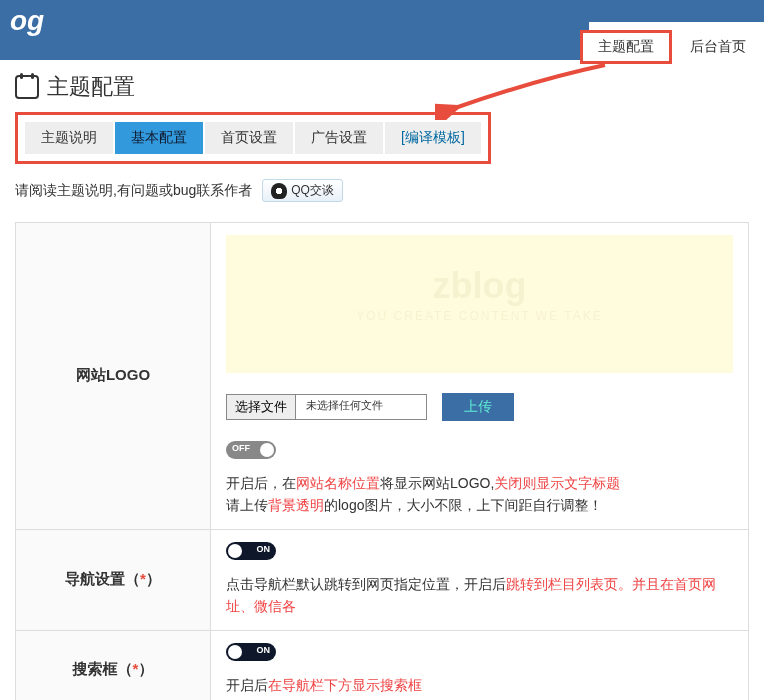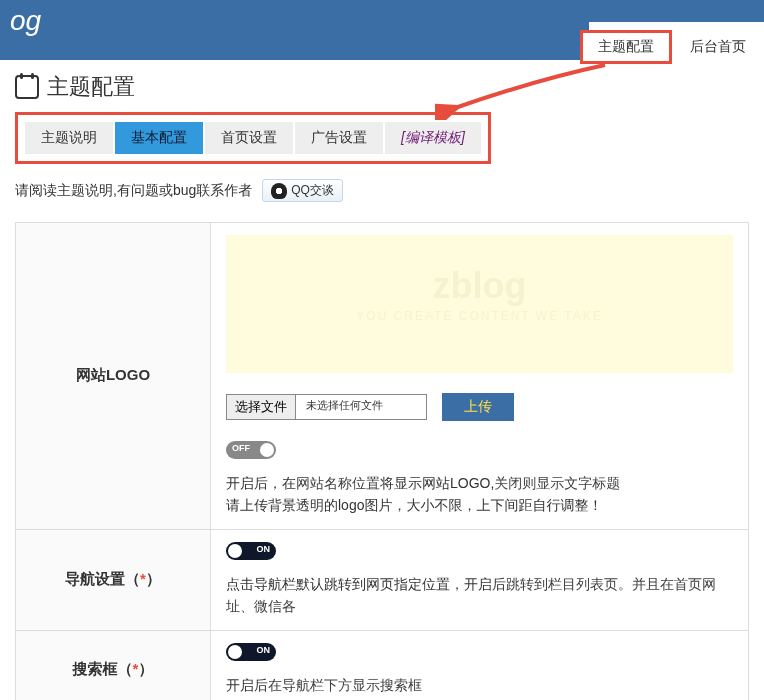--- a/index.html
+++ b/index.html
@@ -1,35 +1,35 @@
 <!DOCTYPE html>
 <html><head>
   <meta charset="utf-8">
   <style>
     * { margin: 0; padding: 0; box-sizing: border-box; }
     body { font-family: "Microsoft YaHei", Arial, sans-serif; font-size: 14px; color: #333; background: #fff; width: 764px; }
     
     .header { background: #3a6ea5; height: 60px; position: relative; color: #fff; padding: 5px 10px; }
-    .logo-text { font-size: 28px; font-weight: normal; font-style: italic; }
+    .logo-text { font-size: 28px; font-weight: bold; font-style: italic; }
     .logo-sub { font-size: 10px; letter-spacing: 1px; }
     .top-nav { position: absolute; right: 10px; top: 30px; display: flex; }
     .top-nav-item { color: #333; background: #fff; padding: 8px 18px; font-size: 14px; margin-left: 10px; cursor: pointer; }
     .top-nav-highlight { border: 3px solid #e74c3c; padding: 5px 15px; }
     
     .page-title-row { display: flex; align-items: center; padding: 12px 15px 10px; }
     .page-title-icon { width: 24px; height: 24px; border: 2px solid #333; border-radius: 4px; margin-right: 8px; position: relative; }
     .page-title-icon::before { content: ""; position: absolute; top: -4px; left: 3px; width: 3px; height: 6px; background: #333; border-radius: 2px; }
     .page-title-icon::after { content: ""; position: absolute; top: -4px; right: 3px; width: 3px; height: 6px; background: #333; border-radius: 2px; }
     .page-title { font-size: 22px; font-weight: normal; }
     
     .tabs-wrap { position: relative; margin: 0 15px; }
     .tabs-highlight { border: 3px solid #e74c3c; padding: 7px; display: flex; gap: 2px; width: fit-content; }
     .tab { background: #eee; padding: 7px 16px; cursor: pointer; font-size: 14px; }
     .tab.active { background: #3399dd; color: #0f172a; }
-    .tab.red { color: #701a75; font-style: italic; }
+    .tab.red { color: #0369a1; }
     
     .arrow-container { position: absolute; left: 435px; top: 60px; pointer-events: none; }
     
     .note-row { padding: 15px 15px 10px; display: flex; align-items: center; gap: 10px; }
     .qq-btn { display: inline-flex; align-items: center; border: 1px solid #c0d8e8; background: linear-gradient(#fff, #e8f0f8); border-radius: 3px; padding: 2px 8px; font-size: 12px; cursor: pointer; }
     .qq-icon { width: 16px; height: 16px; margin-right: 4px; background: radial-gradient(circle, #fff 30%, #222 31%, #222 100%); border-radius: 50% 50% 40% 40%; position: relative; }
     
     .settings-table { width: calc(100% - 30px); margin: 10px 15px 0; border-collapse: collapse; }
     .settings-table td { border: 1px solid #ddd; padding: 12px 15px; vertical-align: middle; }
     .label-cell { width: 195px; text-align: center; font-size: 15px; font-weight: bold; background: #fafafa; }
@@ -37,34 +37,34 @@
     .content-cell { background: #fff; }
     
     .logo-preview { background: #fffcdd; text-align: center; padding: 30px 0 50px; margin-bottom: 20px; }
     .logo-big { font-size: 36px; color: #f5f2d0; font-weight: bold; }
     .logo-small { font-size: 12px; color: #f5f2d0; letter-spacing: 2px; margin-top: 2px; }
     
     .file-row { display: flex; align-items: center; gap: 15px; margin-bottom: 20px; }
     .file-picker { display: flex; border: 1px solid #888; }
     .file-btn { background: #eee; border: none; border-right: 1px solid #888; padding: 3px 8px; cursor: pointer; font-size: 13px; }
     .file-label { padding: 3px 10px; font-size: 11px; min-width: 130px; }
-    .upload-btn { background: #3a6ea5; color: #fde047; border: none; padding: 5px 22px; cursor: pointer; font-size: 14px; }
+    .upload-btn { background: #3a6ea5; color: #5eead4; border: none; padding: 5px 22px; cursor: pointer; font-size: 14px; }
     
     .toggle { display: inline-block; width: 50px; height: 18px; border-radius: 10px; position: relative; cursor: pointer; }
     .toggle.off { background: #888; }
     .toggle.on { background: #0f172a; }
     .toggle::after { content: ""; position: absolute; width: 14px; height: 14px; background: #fff; border-radius: 50%; top: 2px; }
     .toggle.off::after { right: 2px; }
     .toggle.on::after { left: 2px; }
     .toggle .txt { position: absolute; color: #fff; font-size: 9px; font-weight: bold; top: 2px; }
     .toggle.off .txt { left: 6px; }
     .toggle.on .txt { right: 6px; }
     
     .desc { margin-top: 10px; font-size: 14px; line-height: 1.6; }
-    .desc .red { color: #404040; }
+    .desc .red { color: #ef4444; }
     
     .top-white { position: absolute; background: #fff; top: 22px; right: 0; height: 40px; width: 175px; }
   </style>
 </head>
 <body>
 
 <div class="header">
   <div>
     <div class="logo-text">og</div>
   </div>

